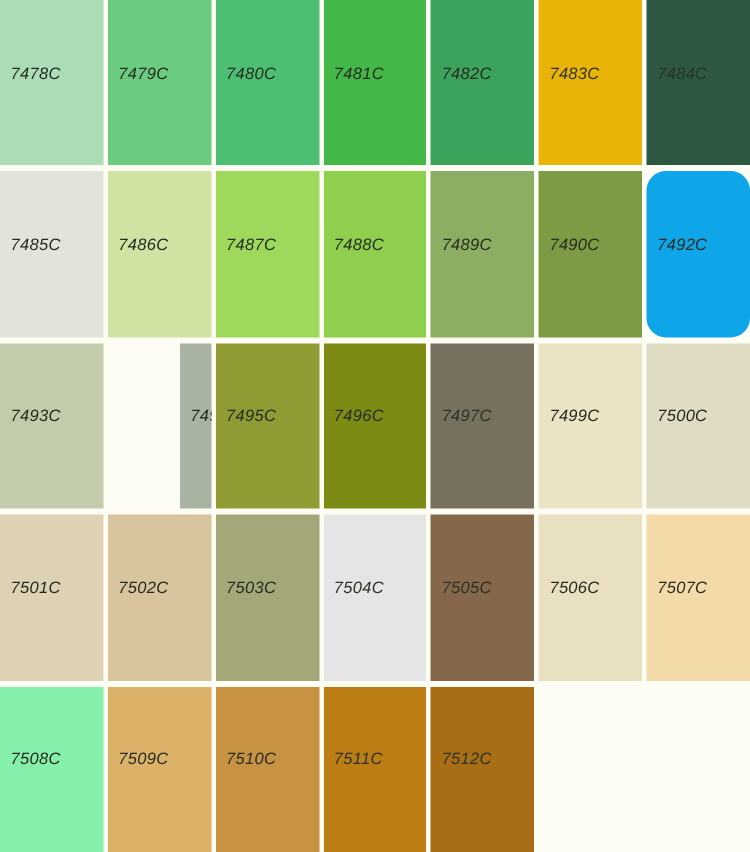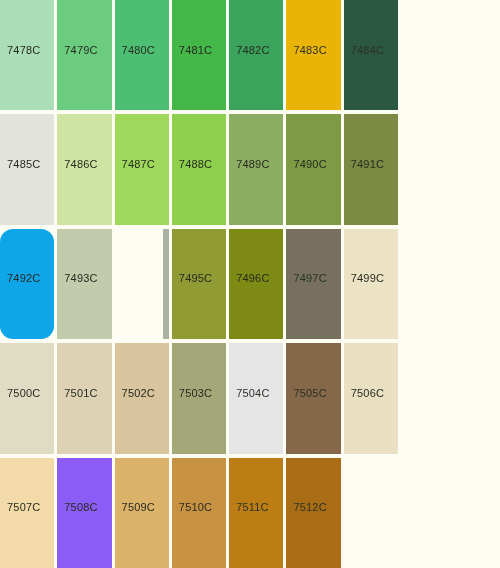--- a/index.html
+++ b/index.html
@@ -8,29 +8,30 @@
     padding: 0;
     background: #fdfdf3;
   }
   body {
     width: 500px;
     height: 568px;
     overflow: hidden;
     font-family: "Liberation Sans", sans-serif;
   }
   #swatch-grid {
-    width: 398px;
+    width: 500px;
     height: 568px;
     display: grid;
     grid-template-columns: repeat(7, 1fr);
     grid-template-rows: repeat(5, 1fr);
     column-gap: 3px;
     row-gap: 4px;
     background: #fdfdf3;
     box-sizing: border-box;
+    font-style: italic;
   }
   .swatch {
     position: relative;
     overflow: hidden;
   }
   .swatch-label {
     position: absolute;
     left: 7px;
     top: 45%;
     transform: translateY(-50%);
@@ -81,23 +82,20 @@
     </div>
     <div class="swatch" style="background: rgb(142, 208, 77);">
       <span class="swatch-label">7488C</span>
     </div>
     <div class="swatch" style="background: rgb(139, 174, 98);">
       <span class="swatch-label">7489C</span>
     </div>
     <div class="swatch" style="background: rgb(125, 155, 69);">
       <span class="swatch-label">7490C</span>
     </div>
-    <div class="swatch" style="background: rgb(124, 138, 68);">
-      <span class="swatch-label">7491C</span>
-    </div>
     <div class="swatch" style="background: #0ea5e9; border-radius: 13px;">
       <span class="swatch-label">7492C</span>
     </div>
     <div class="swatch" style="background: rgb(194, 203, 171);">
       <span class="swatch-label">7493C</span>
     </div>
     <div class="swatch" style="background: rgb(168, 179, 162); margin-left: 48px;">
       <span class="swatch-label">7494C</span>
     </div>
     <div class="swatch" style="background: rgb(144, 155, 51);">
@@ -129,21 +127,21 @@
     </div>
     <div class="swatch dark-bg" style="background: rgb(133, 103, 74);">
       <span class="swatch-label">7505C</span>
     </div>
     <div class="swatch" style="background: rgb(233, 224, 194);">
       <span class="swatch-label">7506C</span>
     </div>
     <div class="swatch" style="background: rgb(243, 219, 169);">
       <span class="swatch-label">7507C</span>
     </div>
-    <div class="swatch" style="background: #8b5cf6;">
+    <div class="swatch" style="background: #86efac;">
       <span class="swatch-label">7508C</span>
     </div>
     <div class="swatch" style="background: rgb(219, 178, 104);">
       <span class="swatch-label">7509C</span>
     </div>
     <div class="swatch" style="background: rgb(200, 146, 67);">
       <span class="swatch-label">7510C</span>
     </div>
     <div class="swatch dark-bg" style="background: rgb(187, 125, 20);">
       <span class="swatch-label">7511C</span>

